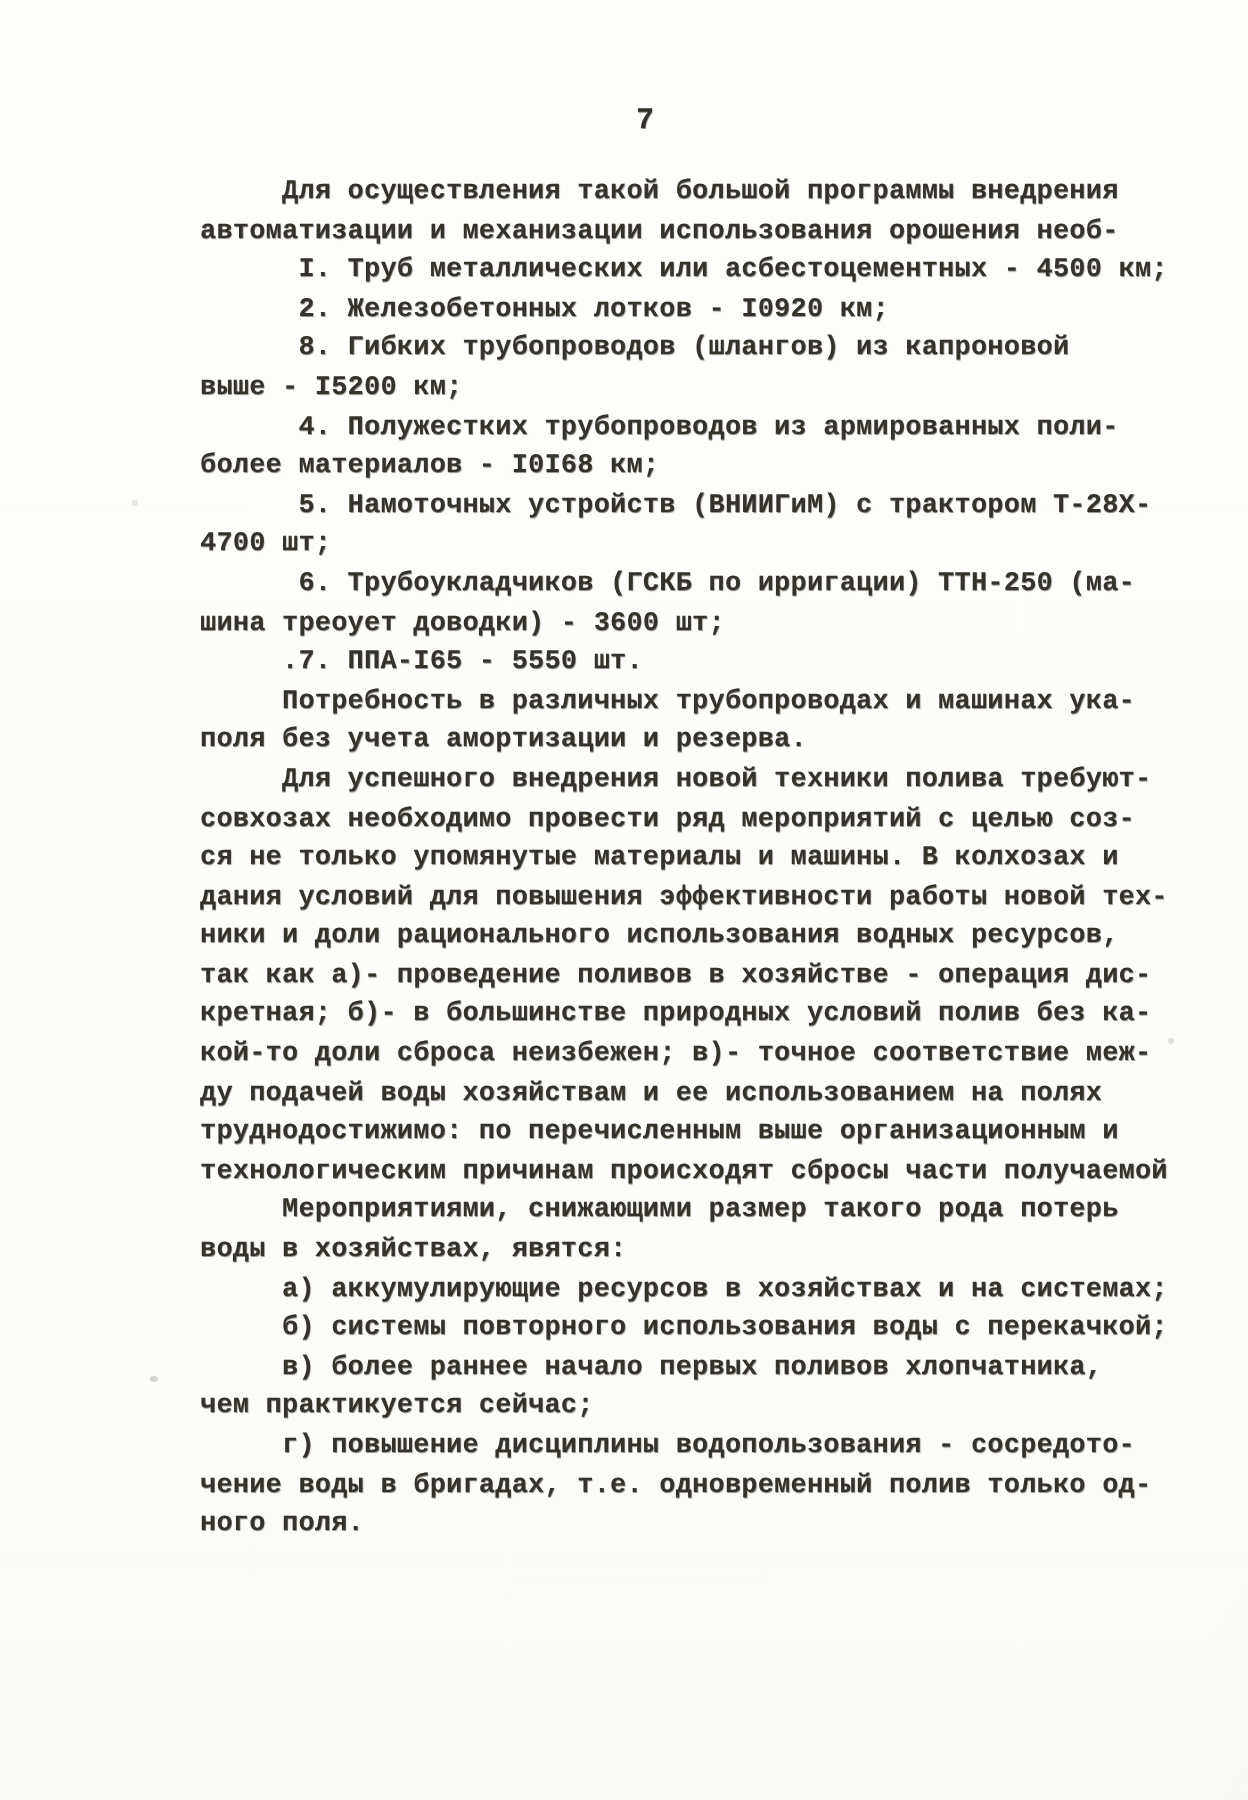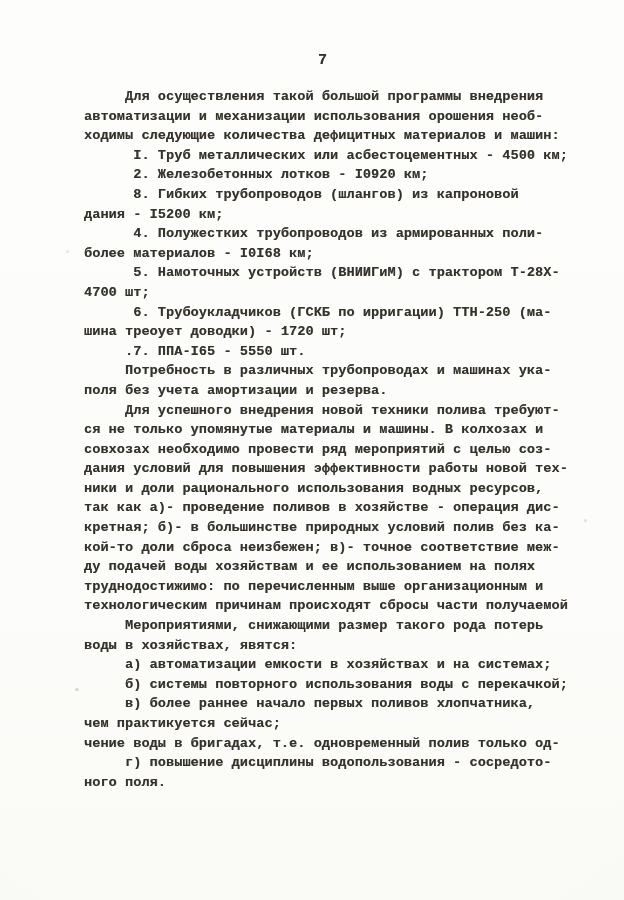--- a/index.html
+++ b/index.html
@@ -27,21 +27,21 @@
     padding-left: 22px;            
     text-align: center;
     font-size: 15px;
     font-weight: 700;
     letter-spacing: 1px;
     text-shadow: 0.3px 0.3px 0.4px rgba(42,39,32,0.55);
   }
   .text-block {
     position: absolute;
     top: 87px;
-    left: 84px;
+    left: 100px;
     font-size: 13.5px;
     line-height: 19.6px;
     font-weight: 700;
     letter-spacing: 0.1px;
     text-shadow: 0.3px 0.3px 0.4px rgba(42,39,32,0.5);
   }
   .line {
     white-space: pre;
   }
   
@@ -57,53 +57,52 @@
 </style>
 </head>
 <body>
 
 <div class="page">
   <div class="page-number">7</div>
 
   <div class="text-block">
       <div class="line">     Для осуществления такой большой программы внедрения</div>
       <div class="line">автоматизации и механизации использования орошения необ-</div>
-      <div class="line">ходимы следующие количества дефицитных материалов и машин:</div>
       <div class="line">      I. Труб металлических или асбестоцементных - 4500 км;</div>
       <div class="line">      2. Железобетонных лотков - I0920 км;</div>
       <div class="line">      8. Гибких трубопроводов (шлангов) из капроновой</div>
-      <div class="line">дания - I5200 км;</div>
+      <div class="line">выше - I5200 км;</div>
       <div class="line">      4. Полужестких трубопроводов из армированных поли-</div>
       <div class="line">более материалов - I0I68 км;</div>
       <div class="line">      5. Намоточных устройств (ВНИИГиМ) с трактором Т-28Х-</div>
       <div class="line">4700 шт;</div>
       <div class="line">      6. Трубоукладчиков (ГСКБ по ирригации) ТТН-250 (ма-</div>
-      <div class="line">шина треоует доводки) - 1720 шт;</div>
+      <div class="line">шина треоует доводки) - 3600 шт;</div>
       <div class="line">     .7. ППА-I65 - 5550 шт.</div>
       <div class="line">     Потребность в различных трубопроводах и машинах ука-</div>
       <div class="line">поля без учета амортизации и резерва.</div>
       <div class="line">     Для успешного внедрения новой техники полива требуют-</div>
+      <div class="line">совхозах необходимо провести ряд мероприятий с целью соз-</div>
       <div class="line">ся не только упомянутые материалы и машины. В колхозах и</div>
-      <div class="line">совхозах необходимо провести ряд мероприятий с целью соз-</div>
       <div class="line">дания условий для повышения эффективности работы новой тех-</div>
       <div class="line">ники и доли рационального использования водных ресурсов,</div>
       <div class="line">так как а)- проведение поливов в хозяйстве - операция дис-</div>
       <div class="line">кретная; б)- в большинстве природных условий полив без ка-</div>
       <div class="line">кой-то доли сброса неизбежен; в)- точное соответствие меж-</div>
       <div class="line">ду подачей воды хозяйствам и ее использованием на полях</div>
       <div class="line">труднодостижимо: по перечисленным выше организационным и</div>
       <div class="line">технологическим причинам происходят сбросы части получаемой</div>
       <div class="line">     Мероприятиями, снижающими размер такого рода потерь</div>
       <div class="line">воды в хозяйствах, явятся:</div>
-      <div class="line">     а) автоматизации емкости в хозяйствах и на системах;</div>
+      <div class="line">     а) аккумулирующие ресурсов в хозяйствах и на системах;</div>
       <div class="line">     б) системы повторного использования воды с перекачкой;</div>
       <div class="line">     в) более раннее начало первых поливов хлопчатника,</div>
       <div class="line">чем практикуется сейчас;</div>
+      <div class="line">     г) повышение дисциплины водопользования - сосредото-</div>
       <div class="line">чение воды в бригадах, т.е. одновременный полив только од-</div>
-      <div class="line">     г) повышение дисциплины водопользования - сосредото-</div>
       <div class="line">ного поля.</div>
     </div>
 
   <div class="speck s1"></div>
   <div class="speck s2"></div>
   <div class="speck s3"></div>
   <div class="speck s4"></div>
 </div>
 
 </body></html>

